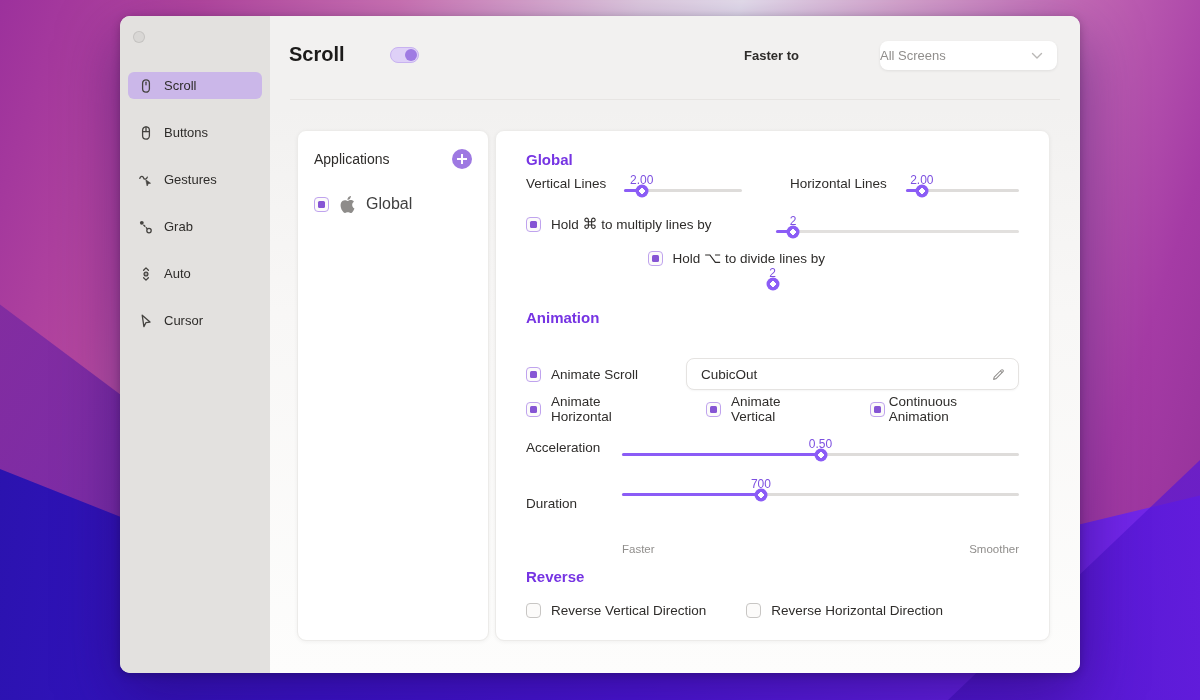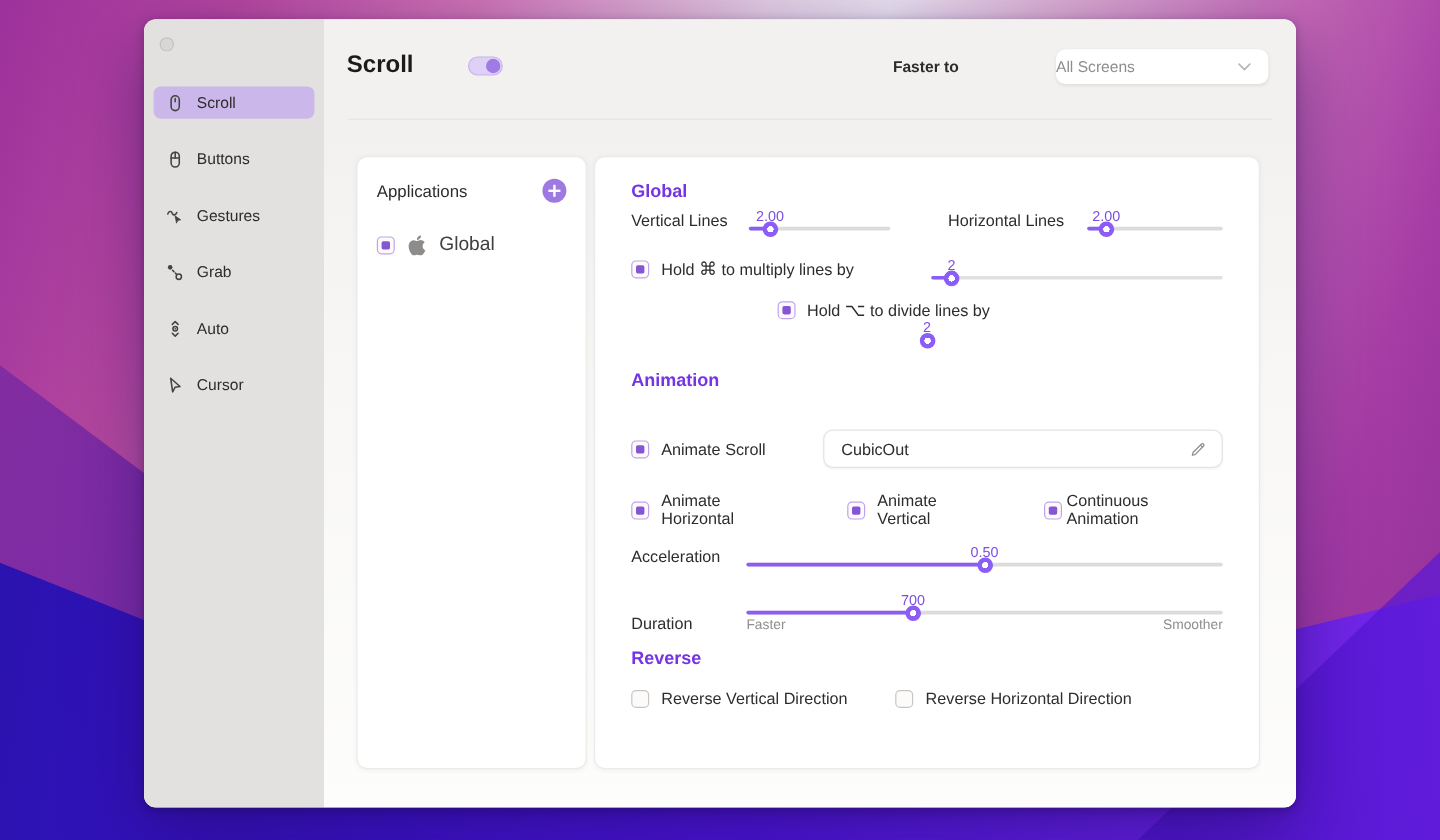--- a/index.html
+++ b/index.html
@@ -88,21 +88,21 @@
 
   
   .slider { position:relative; padding-top:15px; }
   .sval { position:absolute; top:-1px; left:var(--pct,0%); transform:translateX(-50%);
     font-size:12px; color:#7c4fe0; white-space:nowrap; }
   .track { position:relative; height:3px; border-radius:2px; background:#dedcda; }
   .fill { position:absolute; left:0; top:0; bottom:0; border-radius:2px; background:#8b5cf6; width:var(--pct,0%); }
   .thumb { position:absolute; left:var(--pct,0%); top:50%; transform:translate(-50%,-50%);
     width:13px; height:13px; border-radius:50%;
     background:radial-gradient(circle, #ffffff 0 2.6px, #8b5cf6 2.7px); }
-  .hints { position:relative; height:16px; }
+  .hints { position:relative; height:16px;margin-top:44px; }
   .hint-l { position:absolute; left:0; top:3px; font-size:11.5px; color:#908e8c; }
   .hint-r { position:absolute; right:0; top:3px; font-size:11.5px; color:#908e8c; }
 
   .easing-field { flex:1; height:32px; background:#fff; border:1px solid #e5e3e1; border-radius:8px;
     display:flex; align-items:center; padding:0 12px 0 14px; box-shadow:0 1px 2px rgba(0,0,0,.04); }
   .easing-text { font-size:13.5px; color:#2f2d2b; flex:1; }
 
   .w118 { width:118px; } .flex1 { flex:1; }
 </style>
 </head>
@@ -279,21 +279,21 @@
         </div>
         <div class="easing-field">
           <span class="easing-text">CubicOut</span>
           <svg width="15" height="15" viewBox="0 0 16 16">
             <path d="M2.8 13.2 L3.4 10.8 L11 3.2 a1.15 1.15 0 0 1 1.63 0 l.17.17 a1.15 1.15 0 0 1 0 1.63 L5.2 12.6 Z" fill="none" stroke="#8f8d8b" stroke-width="1.1" stroke-linejoin="round"></path>
             <line x1="10" y1="4.2" x2="11.8" y2="6" stroke="#8f8d8b" stroke-width="1.1"></line>
           </svg>
         </div>
       </div>
 
-      <div class="row" style="margin-top:20px; gap:42px;">
+      <div class="row" style="margin-top:4px; gap:42px;">
         <div class="cbrow">
           <span class="cb on">
               <span class="cb-inner"></span>
             </span>
           <span class="lbl">Animate Horizontal</span>
         </div>
         <div class="cbrow">
           <span class="cb on">
               <span class="cb-inner"></span>
             </span>

